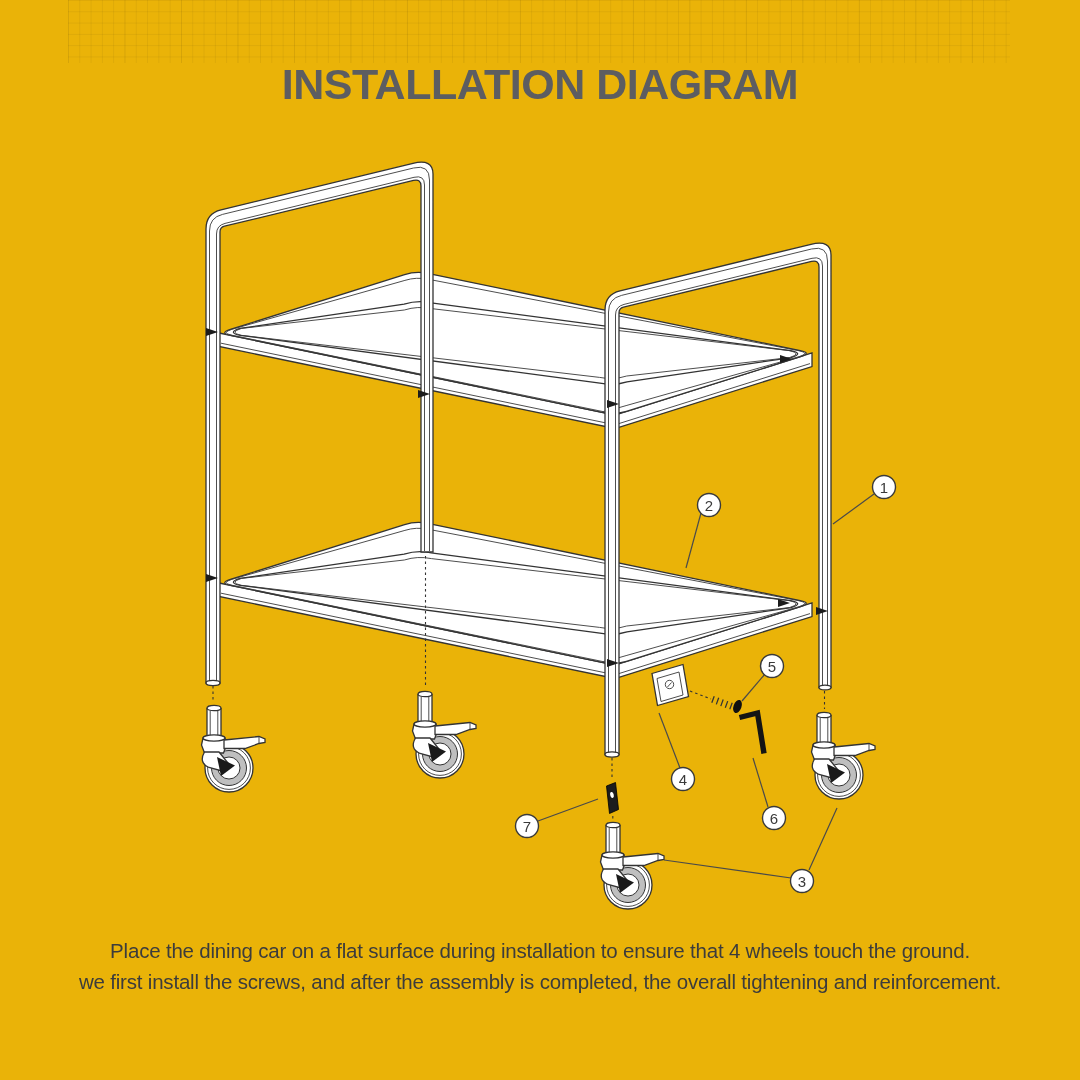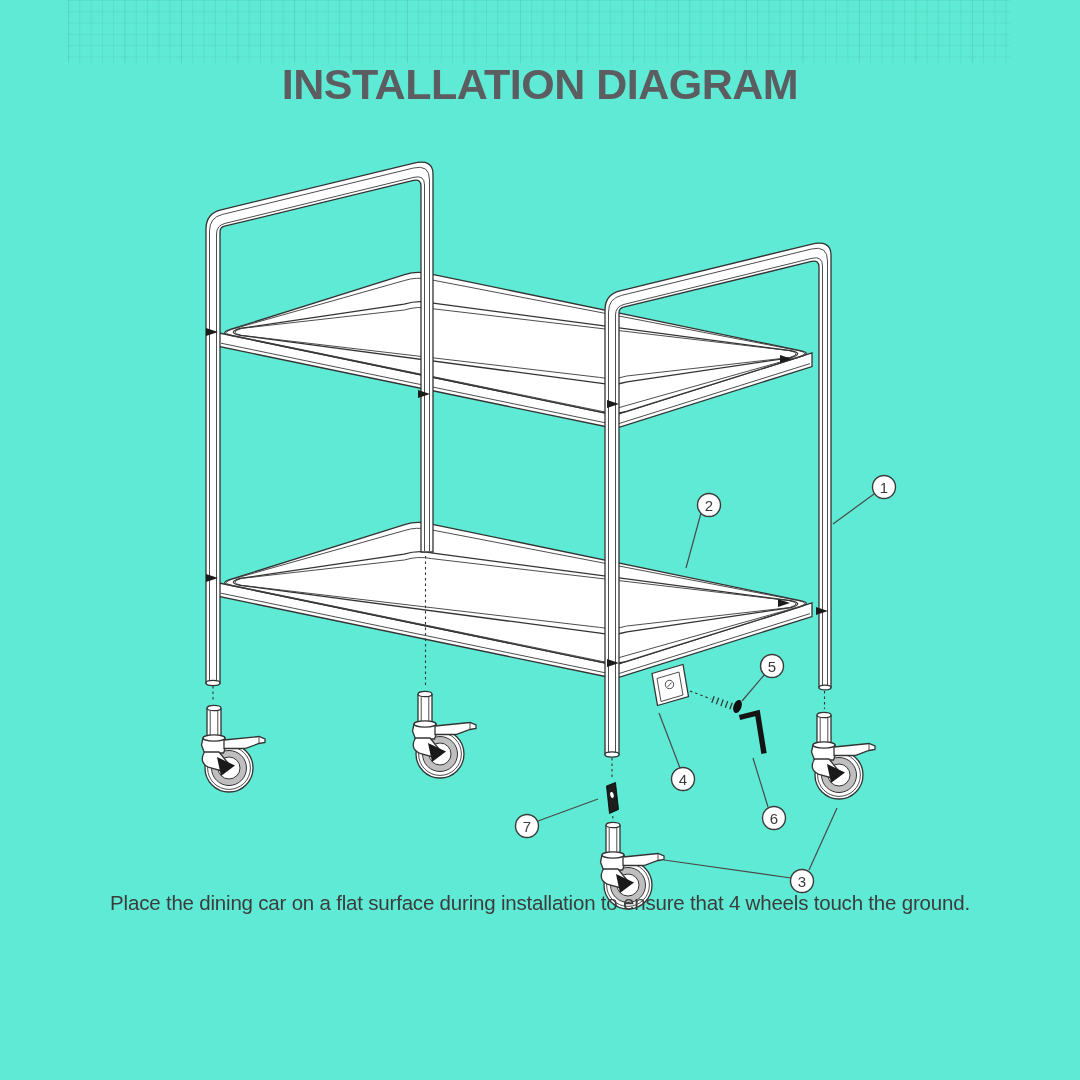--- a/index.html
+++ b/index.html
@@ -1,27 +1,27 @@
 <!DOCTYPE html>
 <html><head>
 <meta charset="utf-8">
 <style>
   html,body{margin:0;padding:0;background:#fff;}
-  #stage{position:relative;width:1080px;height:1080px;background:#5eead4;overflow:hidden;
+  #stage{position:relative;width:1080px;height:1080px;background:#eab308;overflow:hidden;
          font-family:"Liberation Sans", sans-serif;}
   #grid-strip{position:absolute;left:68px;top:0;width:942px;height:63px;
     background-image:
       linear-gradient(to right, rgba(0,0,0,0.055) 1px, transparent 1px),
       linear-gradient(to bottom, rgba(0,0,0,0.055) 1px, transparent 1px),
       linear-gradient(to right, rgba(0,0,0,0.035) 1px, transparent 1px);
     background-size: 11.3px 11.3px, 11.3px 11.3px, 56.5px 63px;}
   #title{position:absolute;left:0;top:60px;width:1080px;text-align:center;
     font-size:43px;font-weight:bold;letter-spacing:-0.5px;color:#5c5d61;}
   #diagram-svg{position:absolute;left:0;top:0;width:1080px;height:1080px;}
-  #footer{position:absolute;left:0;top:888px;width:1080px;text-align:center;
+  #footer{position:absolute;left:0;top:936px;width:1080px;text-align:center;
     font-size:20.5px;line-height:30.5px;color:#3c3c3c;letter-spacing:-0.2px;}
   
   .ln{fill:none;stroke:#333;stroke-width:1.25px;}
   .lnthin{fill:none;stroke:#3a3a3a;stroke-width:0.9px;}
   .tube{fill:#ffffff;stroke:#333;stroke-width:1.3px;}
   .dash{fill:none;stroke:#333;stroke-width:1.1px;stroke-dasharray:2.5 3;}
   .mark{fill:#1c1c1c;stroke:none;}
   .callout-circle{fill:#ffffff;stroke:#3a3a3a;stroke-width:1.4px;}
   .callout-num{font-family:"Liberation Sans",sans-serif;font-size:15px;fill:#3a3a3a;}
   .leader{fill:none;stroke:#4a4a4a;stroke-width:1.2px;}
@@ -184,15 +184,16 @@
       <text class="callout-num" x="774" y="823.5" text-anchor="middle">6</text>
     </g>
     <g>
       <circle class="callout-circle" cx="527" cy="826" r="11.5"></circle>
       <text class="callout-num" x="527" y="831.5" text-anchor="middle">7</text>
     </g>
   </svg>
 
   <div id="footer">
     <div>Place the dining car on a flat surface during installation to ensure that 4 wheels touch the ground.</div>
+    <div>we first install the screws, and after the assembly is completed, the overall tightening and reinforcement.</div>
   </div>
 
 </div>
 
 </body></html>

